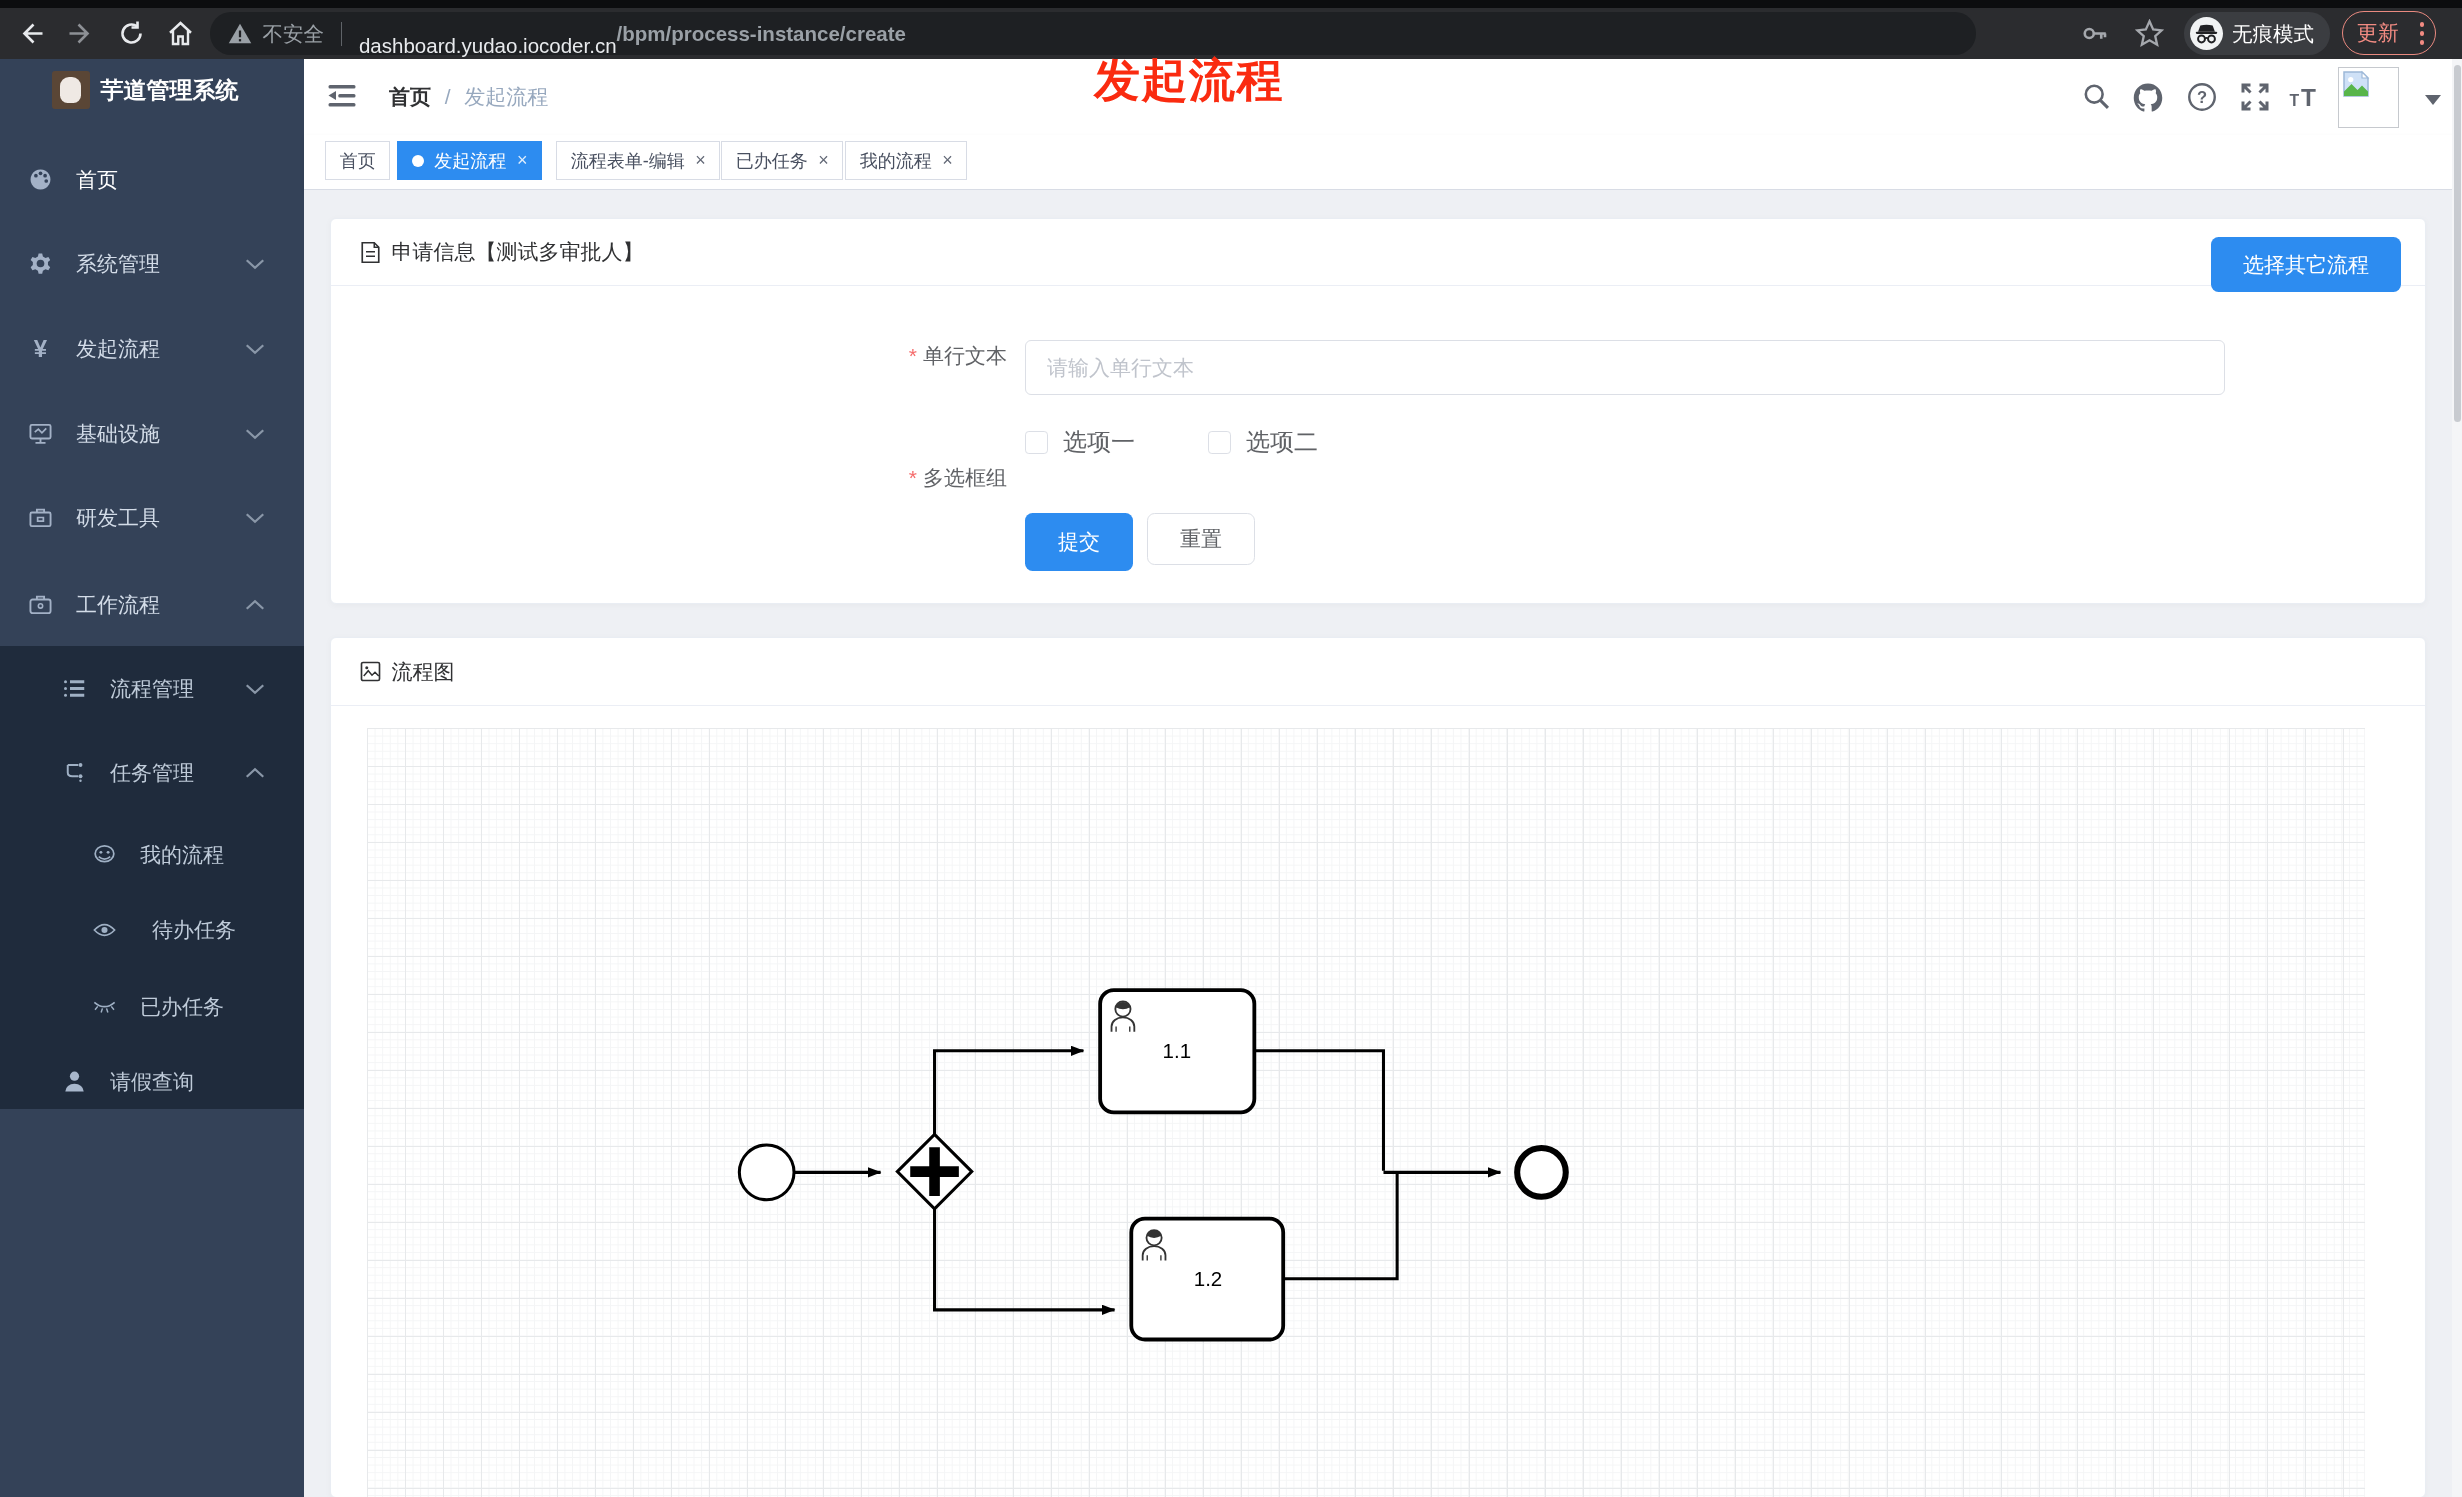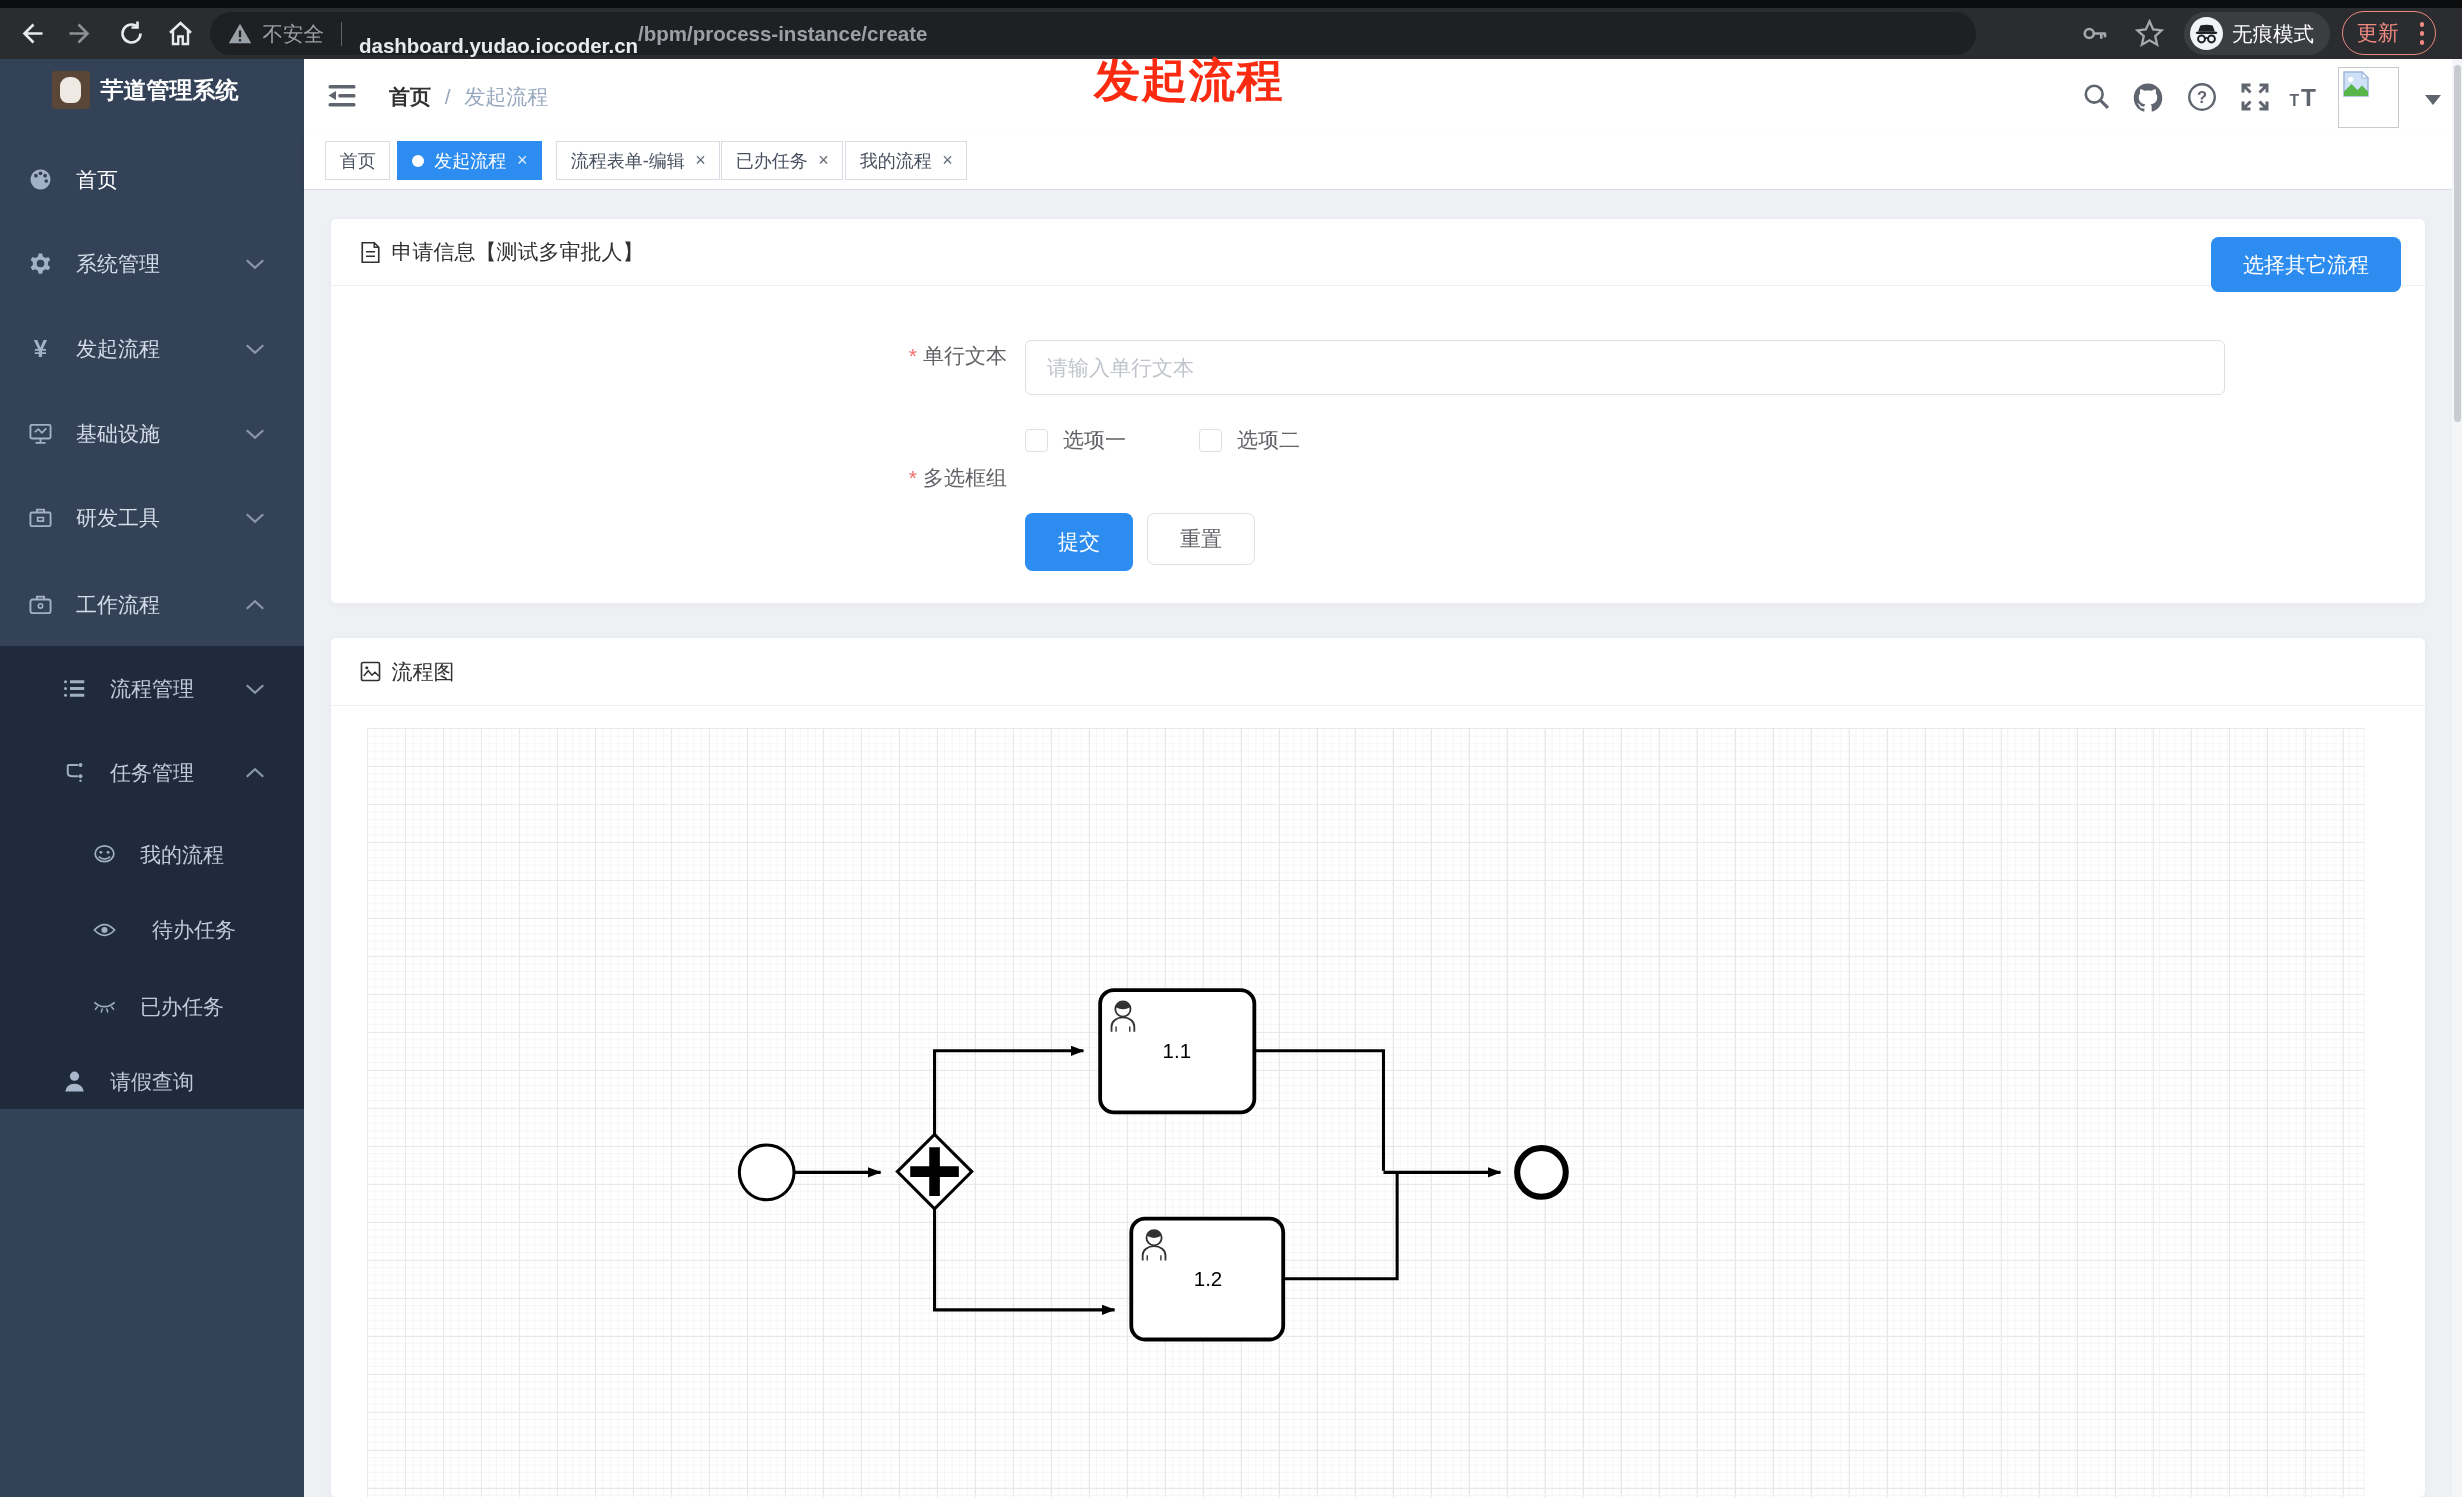--- a/index.html
+++ b/index.html
@@ -6,21 +6,21 @@
   body{width:2462px;height:1498px;position:relative;overflow:hidden;
        font-family:"Liberation Sans","DejaVu Sans",sans-serif;background:#fff;}
   .abs{position:absolute;}
   
   .chrome-tabstrip{left:0;top:0;width:2462px;height:7.6px;background:#0c0d0f;}
   .chrome-toolbar{left:0;top:7.6px;width:2462px;height:52px;background:#2b2c2f;}
   .chrome-btn{width:39px;height:39px;top:6px;display:flex;align-items:center;justify-content:center;border-radius:50%;}
   .url-pill{left:210px;top:4.6px;width:1766px;height:43px;border-radius:21px;background:#1e2023;
             display:flex;align-items:center;color:#9aa0a6;font-size:20.5px;}
   .url-pill .sep{width:1.5px;height:24px;background:#5f6368;margin:0 16.7px;}
-  .url-host{color:#e8eaed;font-weight:bold;margin-top:24px;}
+  .url-host{color:#e8eaed;font-weight:normal;margin-top:24px;}
   .url-path{color:#9aa0a6;font-weight:bold;}
   .incog-pill{left:2184px;top:4.6px;width:146px;height:43px;border-radius:21px;background:#3b3d41;
               display:flex;align-items:center;gap:9px;padding-left:6px;box-sizing:border-box;}
   .incog-circle{width:33px;height:33px;border-radius:50%;background:#f1f3f4;display:flex;align-items:center;justify-content:center;}
   .incog-label{color:#ffffff;font-size:20.5px;}
   .update-pill{left:2342px;top:3.8px;width:94px;height:44px;border-radius:22px;border:1.5px solid #ea8a80;
                box-sizing:border-box;display:flex;align-items:center;justify-content:space-between;padding:0 10.6px 0 13.7px;}
   .update-label{color:#f28b82;font-size:21px;}
   .vdots{display:flex;flex-direction:column;gap:4.6px;}
   .vdots i{width:4.6px;height:4.6px;border-radius:50%;background:#f28b82;display:block;}
@@ -70,21 +70,21 @@
   .btn{display:flex;align-items:center;justify-content:center;border-radius:7.6px;font-size:21px;box-sizing:border-box;cursor:pointer;}
   .btn-primary{background:#2d8cf0;color:#fff;border:none;}
   .btn-plain{background:#fff;color:#606266;border:1.5px solid #dcdfe6;}
   .switch-btn{position:absolute;right:24px;top:18px;width:190px;height:55px;}
   .f-label{position:absolute;font-size:21px;color:#606266;text-align:right;}
   .req{color:#f56c6c;margin-right:6px;}
   .f-input{position:absolute;left:694px;width:1200px;height:55px;border:1.5px solid #dcdfe6;border-radius:6px;
            box-sizing:border-box;font-size:21px;color:#606266;padding:0 21px;outline:none;}
   .f-input::placeholder{color:#c0c4cc;}
   .checkbox{width:23px;height:23px;border:1.5px solid #dcdfe6;border-radius:3.8px;background:#fff;box-sizing:border-box;display:inline-block;}
-  .cb-label{font-size:21px;color:#606266;margin-left:15px;}
+  .cb-label{font-size:24px;color:#606266;margin-left:15px;}
   .flow-card{left:330px;top:637px;width:2096px;height:861px;overflow:hidden;}
   .canvas{position:absolute;left:36px;top:90px;width:1998px;height:771px;background-color:#fff;
     background-image:
       linear-gradient(to right,#e7e9eb 0.8px,transparent 0.8px),
       linear-gradient(to bottom,#e7e9eb 0.8px,transparent 0.8px),
       linear-gradient(to right,#f4f5f6 0.8px,transparent 0.8px),
       linear-gradient(to bottom,#f4f5f6 0.8px,transparent 0.8px);
     background-size:38px 38px,38px 38px,7.6px 7.6px,7.6px 7.6px;}
   .annotation{left:1094px;top:50px;font-size:46px;font-weight:bold;color:#fa2b10;letter-spacing:1.5px;white-space:nowrap;}
   .scrollbar{left:2452px;top:59px;width:10.6px;height:1439px;background:#f4f5f7;}

